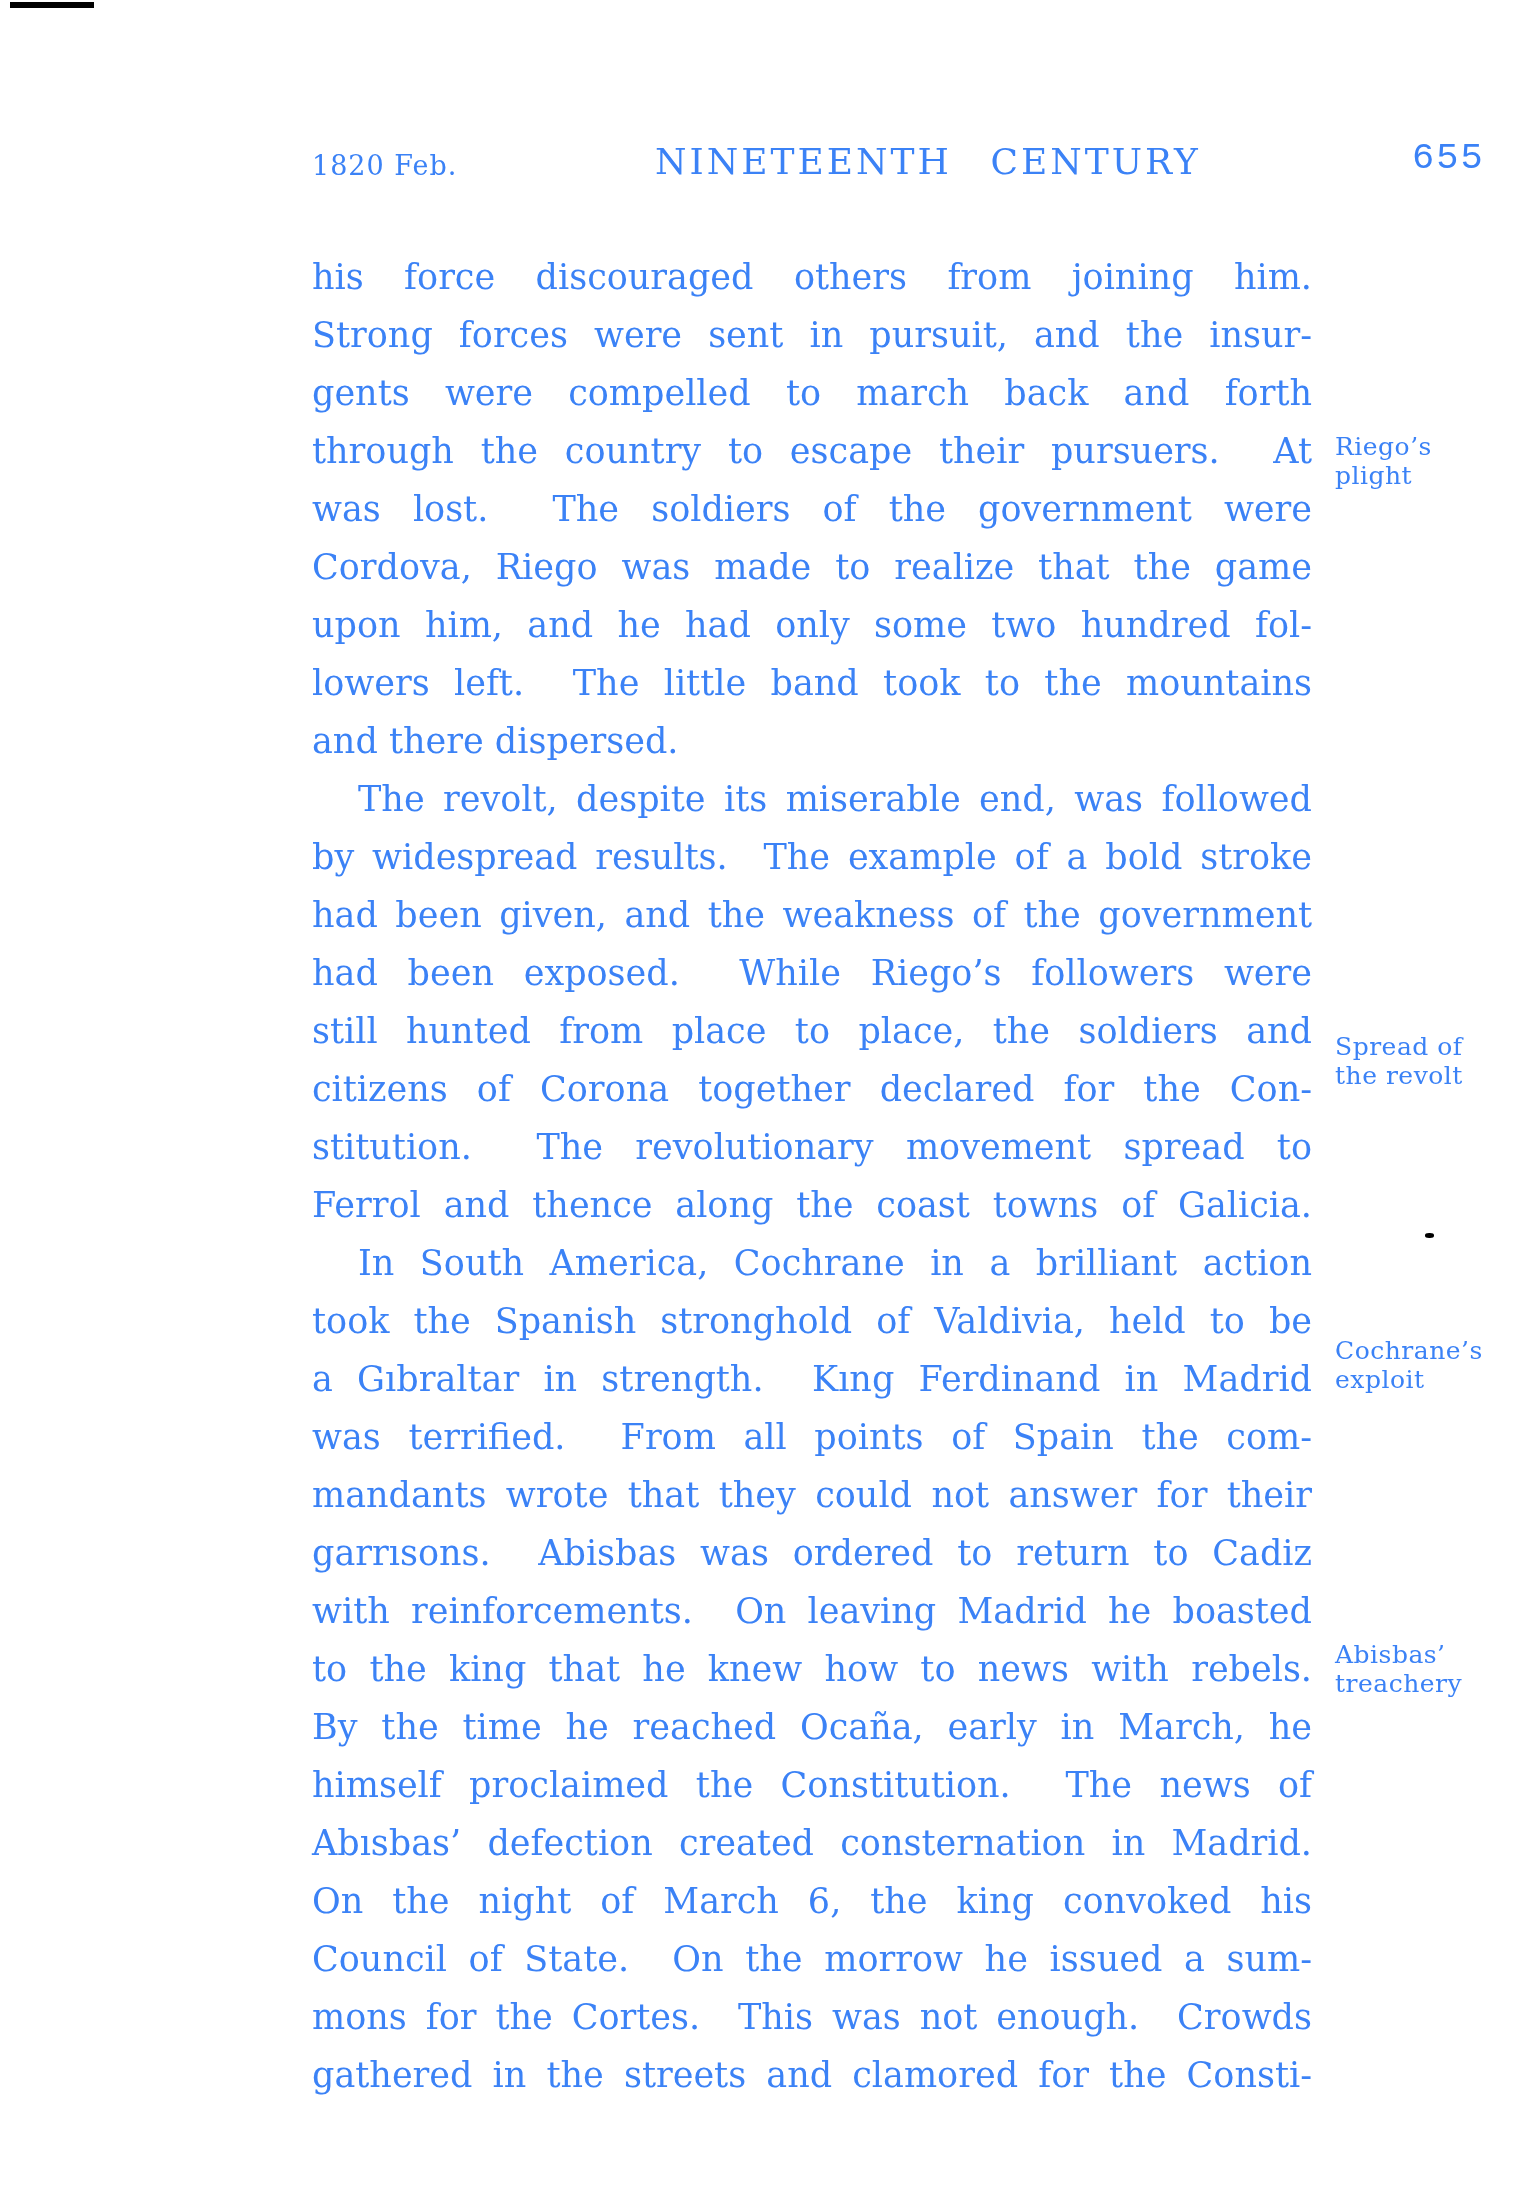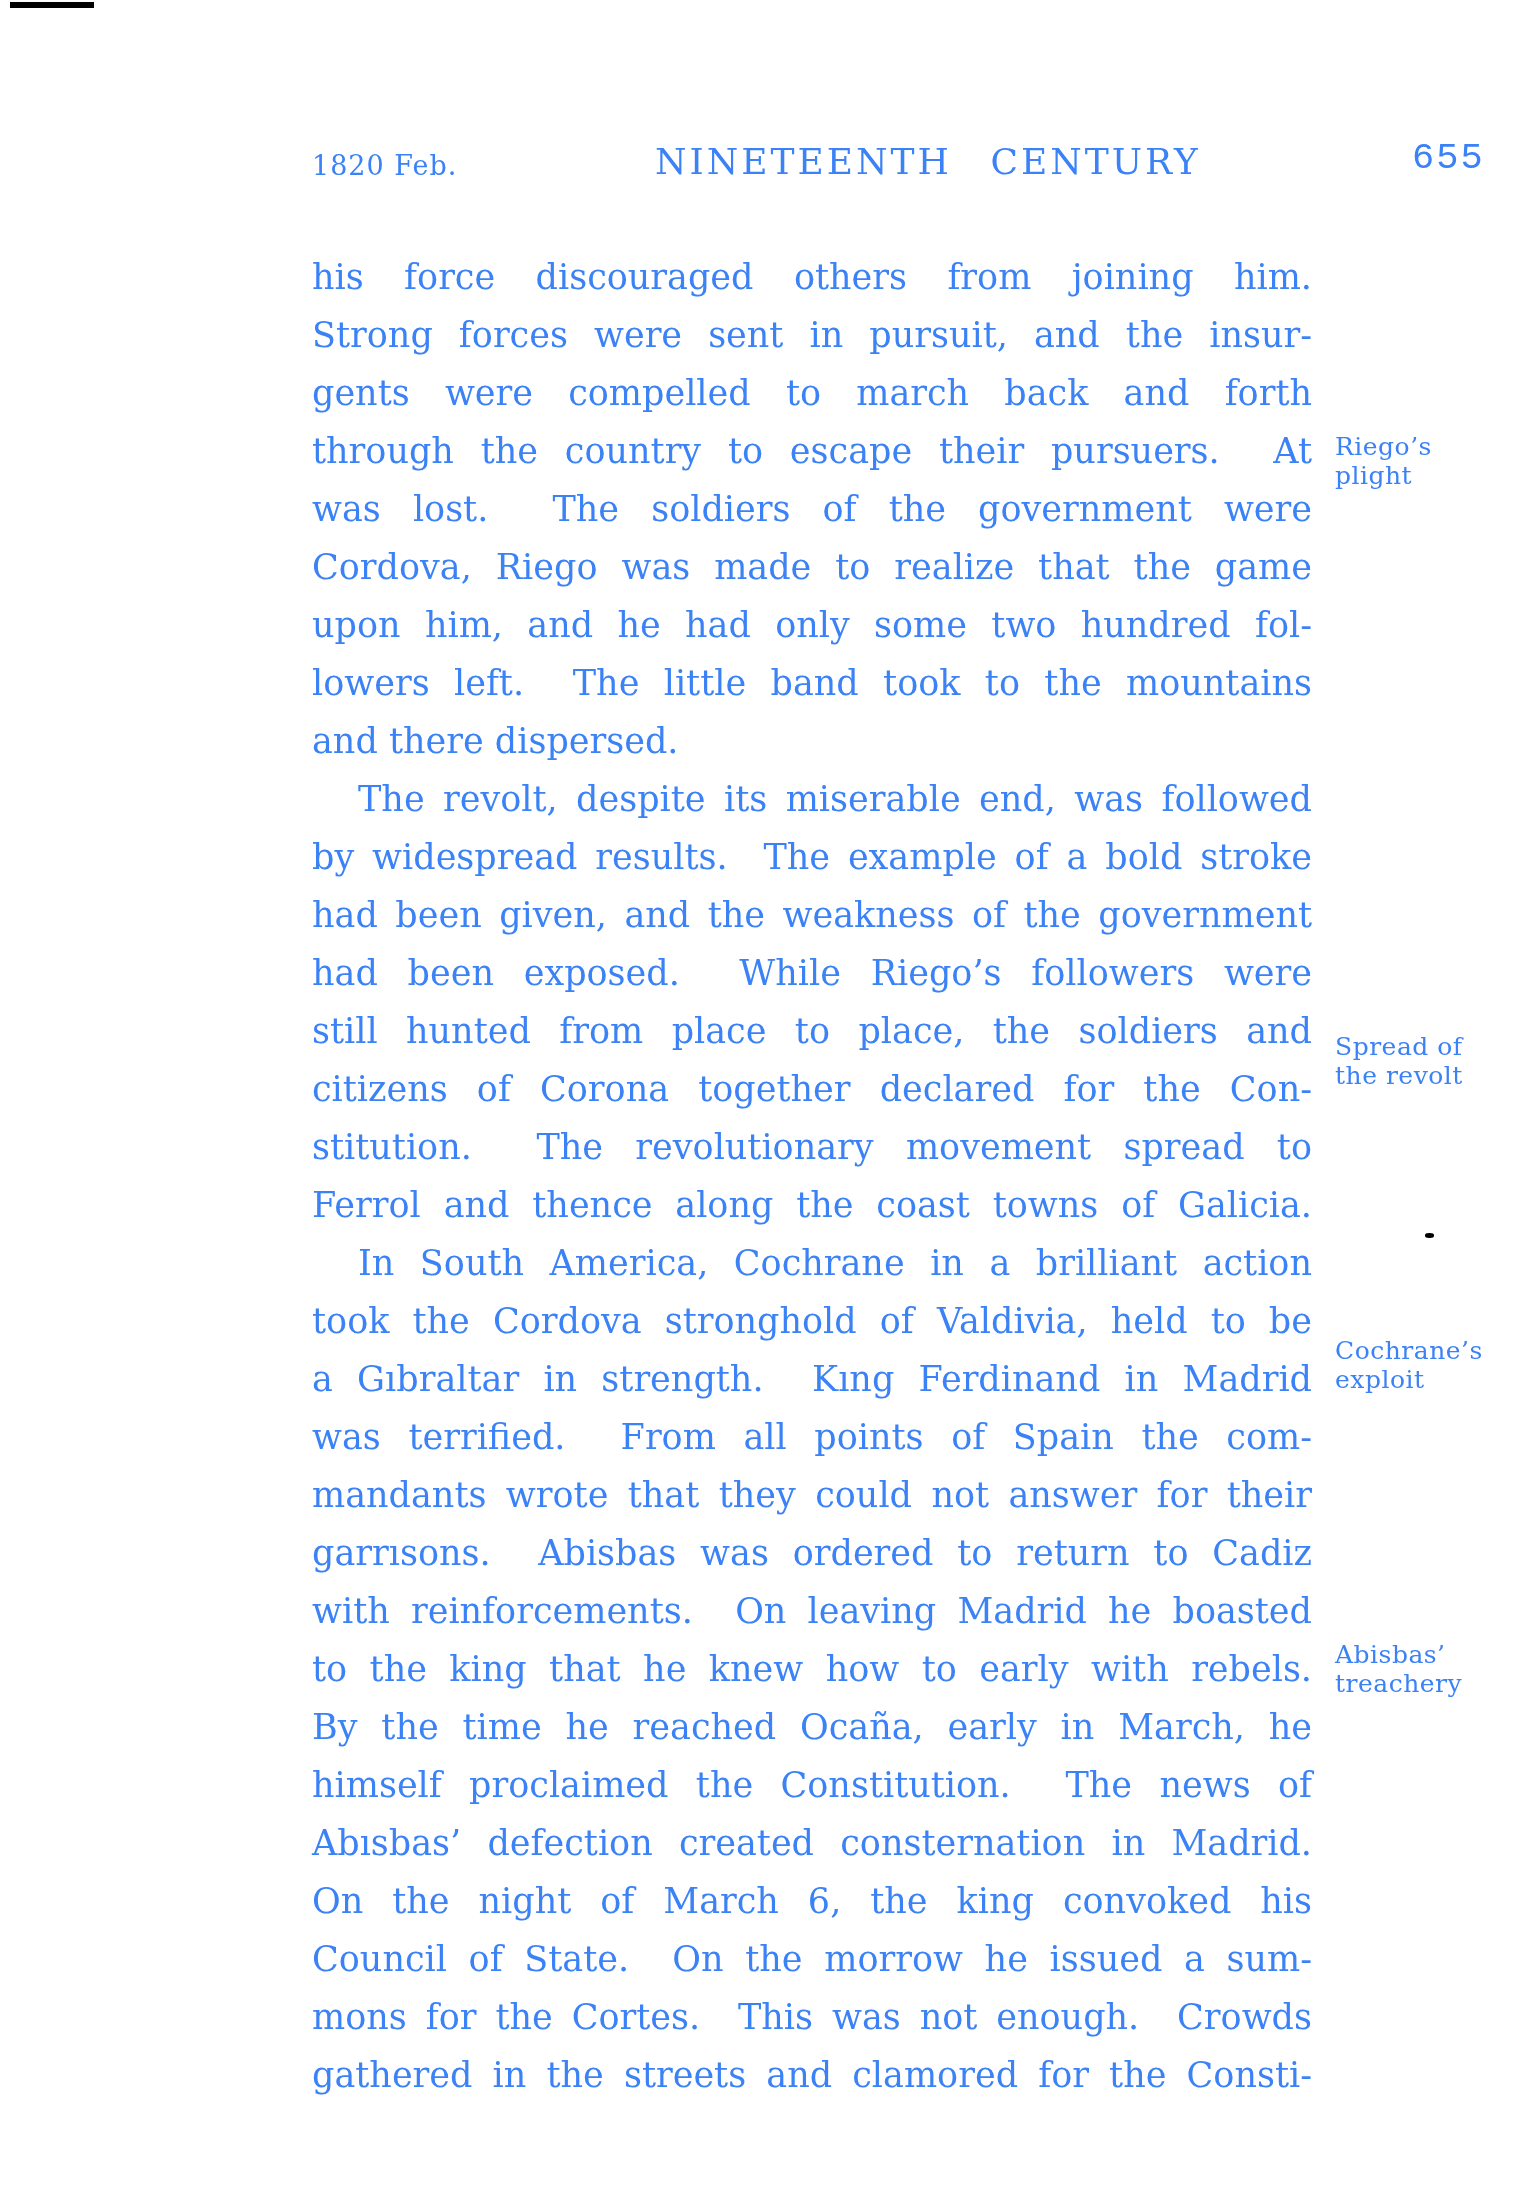--- a/index.html
+++ b/index.html
@@ -97,27 +97,27 @@
     <div class="line endpara">and there dispersed.</div>
     <div class="line indent">The revolt, despite its miserable end, was followed</div>
     <div class="line">by widespread results. &nbsp;The example of a bold stroke</div>
     <div class="line">had been given, and the weakness of the government</div>
     <div class="line">had been exposed. &nbsp;While Riego’s followers were</div>
     <div class="line">still hunted from place to place, the soldiers and</div>
     <div class="line">citizens of Corona together declared for the Con-</div>
     <div class="line">stitution. &nbsp;The revolutionary movement spread to</div>
     <div class="line">Ferrol and thence along the coast towns of Galicia.</div>
     <div class="line indent">In South America, Cochrane in a brilliant action</div>
-    <div class="line">took the Cordova stronghold of Valdivia, held to be</div>
+    <div class="line">took the Spanish stronghold of Valdivia, held to be</div>
     <div class="line">a Gıbraltar in strength. &nbsp;Kıng Ferdinand in Madrid</div>
     <div class="line">was terrified. &nbsp;From all points of Spain the com-</div>
     <div class="line">mandants wrote that they could not answer for their</div>
     <div class="line">garrısons. &nbsp;Abisbas was ordered to return to Cadiz</div>
     <div class="line">with reinforcements. &nbsp;On leaving Madrid he boasted</div>
-    <div class="line">to the king that he knew how to early with rebels.</div>
+    <div class="line">to the king that he knew how to news with rebels.</div>
     <div class="line">By the time he reached Ocaña, early in March, he</div>
     <div class="line">himself proclaimed the Constitution. &nbsp;The news of</div>
     <div class="line">Abısbas’ defection created consternation in Madrid.</div>
     <div class="line">On the night of March 6, the king convoked his</div>
     <div class="line">Council of State. &nbsp;On the morrow he issued a sum-</div>
     <div class="line">mons for the Cortes. &nbsp;This was not enough. &nbsp;Crowds</div>
     <div class="line">gathered in the streets and clamored for the Consti-</div>
   </div>
 
   <div class="margin-note" style="top:432px">Riego’s

